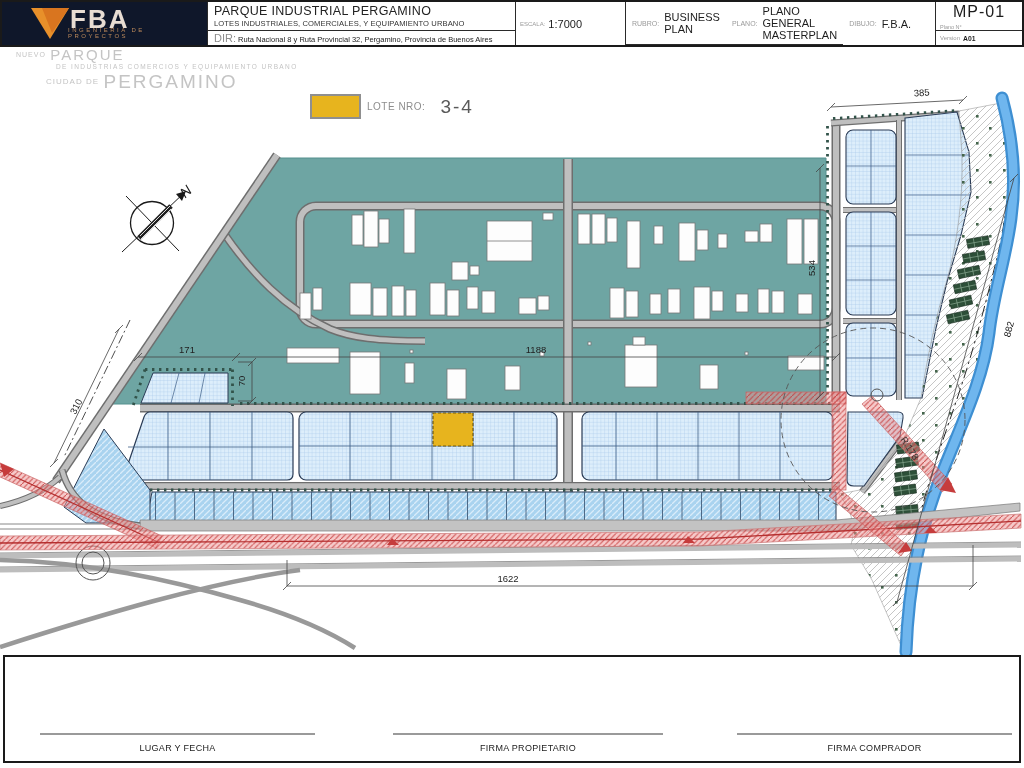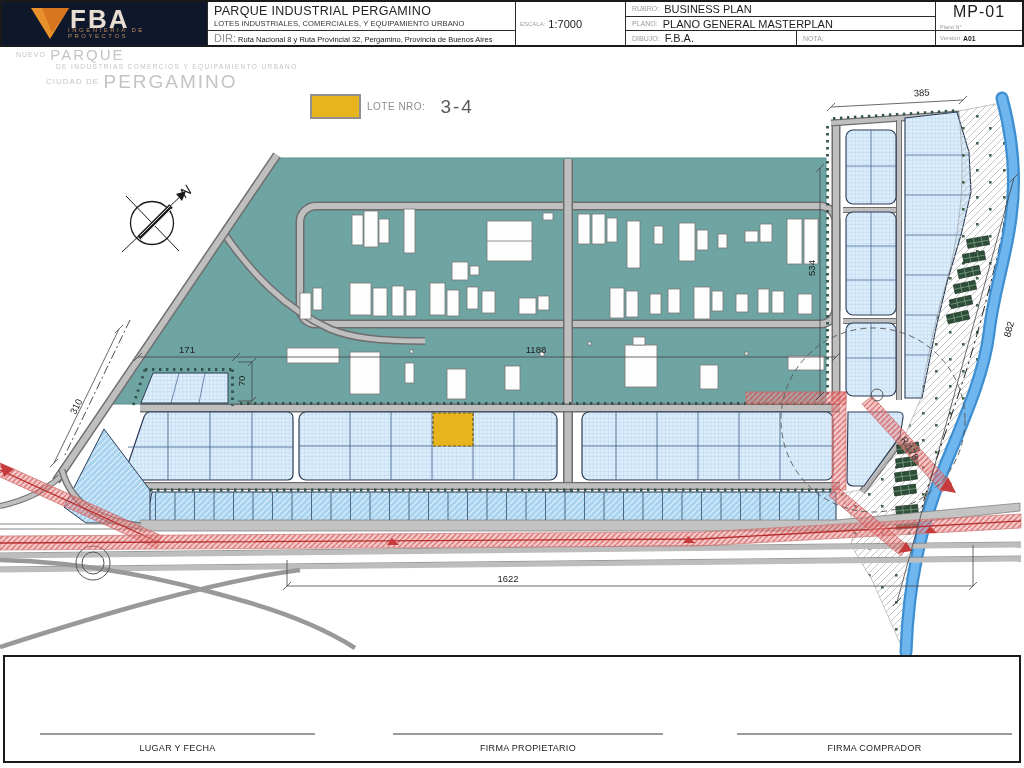--- a/index.html
+++ b/index.html
@@ -18,21 +18,21 @@
   .tb-title-main{font-size:12.5px;color:#222;letter-spacing:.3px;}
   .tb-title-sub{font-size:7.6px;color:#333;margin-top:1px;letter-spacing:.1px;}
   .tb-dir{padding:1px 6px;font-size:7.5px;color:#222;}
   .tb-dir .lbl{color:#8d8d8d;font-size:11px;}
   .tb-3rows{display:flex;flex-direction:column;}
   .tb-3rows>div{flex:1;border-bottom:1px solid #2a2a2a;display:flex;align-items:center;padding:16px 4px;}
   .tb-3rows>div:last-child{border-bottom:none;gap:30px;}
   .lblg{color:#9a9a9a;font-size:6px;margin-right:3px;white-space:nowrap;}
   .val-lg{font-size:11px;color:#1d1d1d;}
   .val-sm{font-size:6.8px;color:#1d1d1d;font-weight:bold;}
-  .tb-rubro{display:flex;flex-direction:column;}
+  .tb-rubro{display:flex;flex-direction:row;}
   .tb-rubro .r{flex:1;border-bottom:1px solid #2a2a2a;display:flex;align-items:center;padding:0 6px;}
   .tb-rubro .r:last-child{border-bottom:none;padding:0;}
   .lblg2{color:#9a9a9a;font-size:7px;margin-right:5px;}
   .tb-split{display:flex;width:100%;height:100%;}
   .tb-split .c1{width:158px;display:flex;align-items:center;padding:0 6px;}
   .tb-split .c2{flex:1;border-left:1px solid #2a2a2a;display:flex;align-items:center;padding:0 6px;}
   .tb-mp{display:flex;flex-direction:column;}
   .mp-top{height:28px;border-bottom:1px solid #2a2a2a;position:relative;}
   .mp-code{position:absolute;left:0;right:0;top:1px;text-align:center;font-size:16px;color:#1d1d1d;letter-spacing:1px;}
   .mp-sub{position:absolute;left:4px;bottom:0;font-size:5.5px;color:#9a9a9a;}

